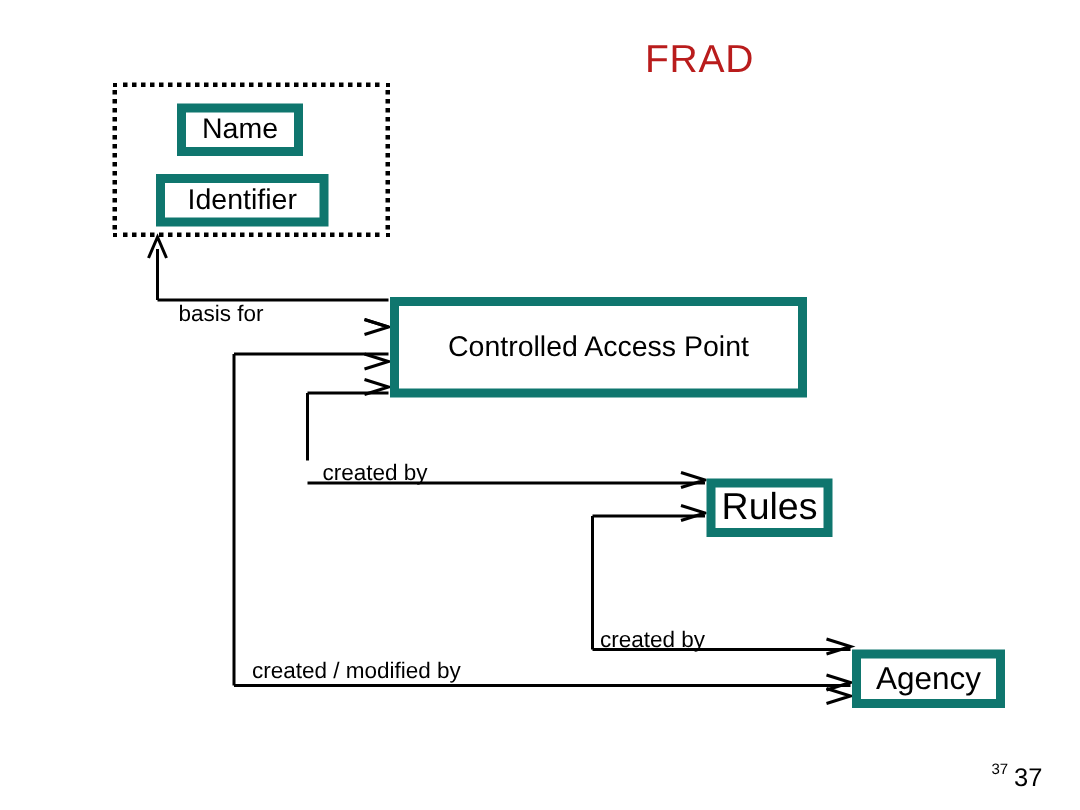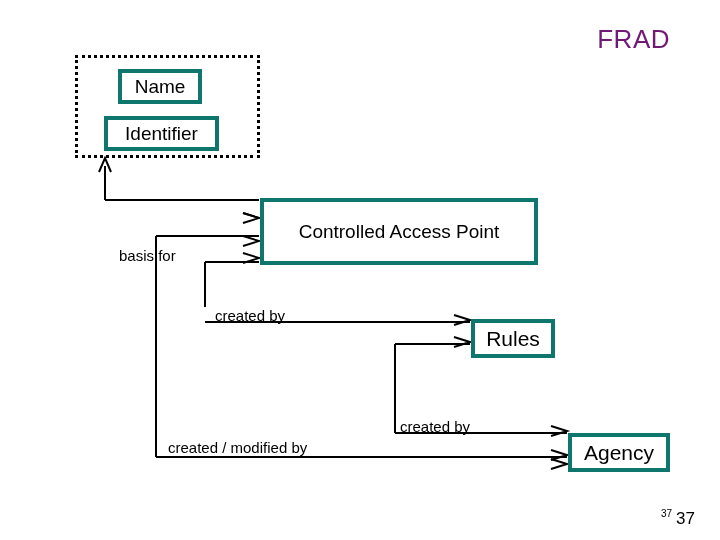--- a/index.html
+++ b/index.html
@@ -17,38 +17,38 @@
     position: relative;
     width: 720px;
     height: 540px;
     background: #ffffff;
   }
   .title {
     position: absolute;
     left: 430px;
     top: 24px;
     width: 240px;
-    text-align: right;
+    text-align: left;
     font-size: 26px;
-    color: #701a75;
+    color: #b91c1c;
     letter-spacing: 0.5px;
     white-space: nowrap;
   }
   .dotted-group {
     position: absolute;
     left: 75px;
     top: 55px;
     width: 185px;
     height: 103px;
     border: 3px dotted #000000;
     box-sizing: border-box;
   }
   .ent {
     position: absolute;
-    border: 4px solid #0f766e;
+    border: 6px solid #0f766e;
     background: #ffffff;
     box-sizing: border-box;
     display: flex;
     align-items: center;
     justify-content: center;
     color: #000000;
     white-space: nowrap;
   }
   #ent-name {
     left: 118px;
@@ -69,37 +69,37 @@
     top: 198px;
     width: 278px;
     height: 67px;
     font-size: 19px;
   }
   #ent-rules {
     left: 471px;
     top: 319px;
     width: 84px;
     height: 39px;
-    font-size: 21px;
+    font-size: 25px;
     text-align: right;
   }
   #ent-agency {
     left: 568px;
     top: 433px;
     width: 102px;
     height: 39px;
     font-size: 21px;
   }
   .lbl {
     position: absolute;
     font-size: 15px;
     color: #000000;
     white-space: nowrap;
   }
-  #lbl-basis { left: 119px; top: 201px; margin-top: 46px; }
+  #lbl-basis { left: 119px; top: 201px; }
   #lbl-governed { left: 215px; top: 307px; }
   #lbl-applied { left: 400px; top: 418px; }
   #lbl-created { left: 168px; top: 439px; text-align: center; }
   .pagenum-sm {
     position: absolute;
     left: 661px;
     top: 508px;
     font-size: 10px;
     color: #000000;
   }

